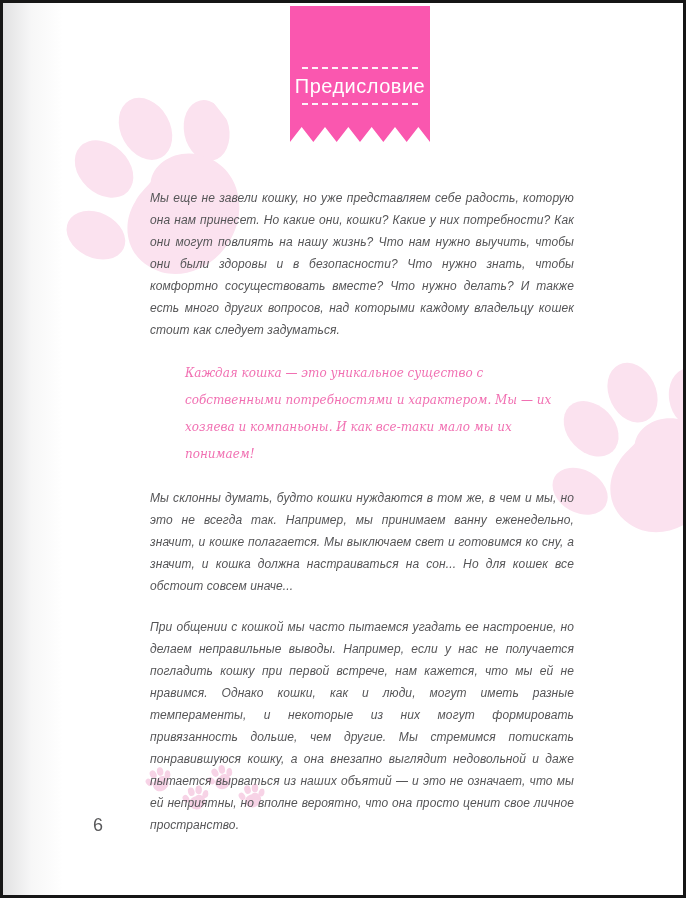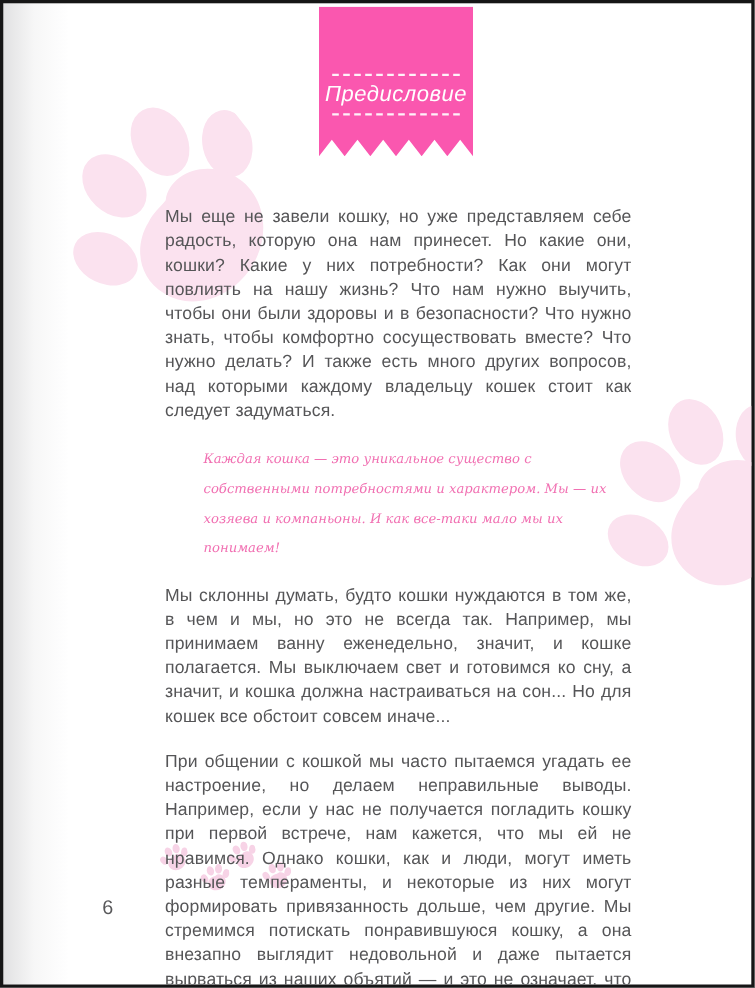--- a/index.html
+++ b/index.html
@@ -27,21 +27,20 @@
 
   
   .ribbon {
     position: absolute;
     left: 287px; top: 3px;
     width: 140px; height: 136px;
     background: #fa57af;
     clip-path: polygon(0 0, 100% 0, 100% 100%,
       91.67% 89%, 83.33% 100%, 75% 89%, 66.67% 100%, 58.33% 89%,
       50% 100%, 41.67% 89%, 33.33% 100%, 25% 89%, 16.67% 100%, 8.33% 89%, 0 100%);
-    font-style: italic;
   }
   .ribbon-dash {
     width: 116px;
     border-top: 2px dashed rgba(255,255,255,0.92);
     margin: 0 auto;
   }
   .ribbon-dash-top { margin-top: 61px; }
   .ribbon-title {
     color: #ffffff;
     text-align: center;
@@ -52,25 +51,26 @@
   }
 
   
   .content {
     position: absolute;
     left: 147px; top: 184px;
     width: 424px;
   }
   .body-par {
     color: #555557;
-    font-size: 16px;
+    font-size: 12px;
     line-height: 22px;
     text-align: justify;
     letter-spacing: 0.1px;
     margin-bottom: 19px;
+    font-style: italic;
   }
   .quote {
     color: #f170b2;
     font-family: "DejaVu Serif", cursive;
     font-style: italic;
     font-size: 12px;
     line-height: 27px;
     margin: 0 0 19px 35px;
   }
 

